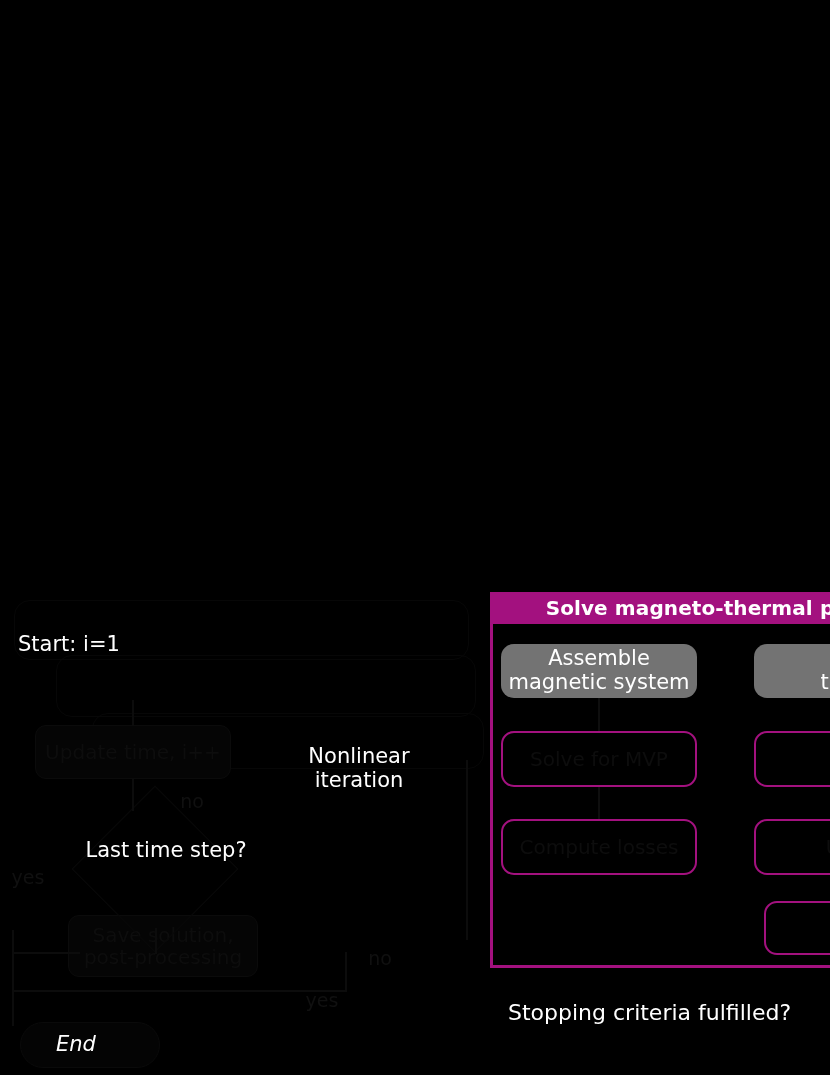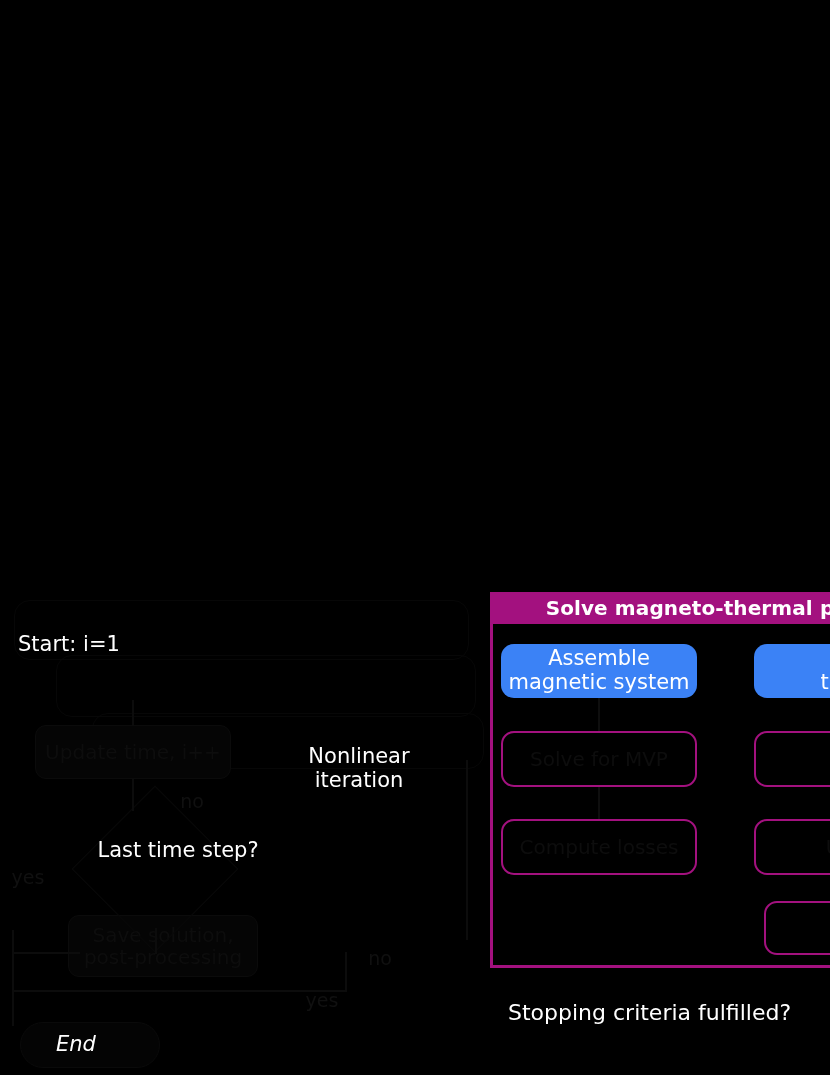--- a/index.html
+++ b/index.html
@@ -93,21 +93,21 @@
     font-size: 20px;
     font-weight: bold;
     display: flex;
     align-items: center;
     justify-content: center;
     white-space: nowrap;
     overflow: hidden;
     letter-spacing: .1px;
   }
   .solver-filled {
-    background: #3b82f6;
+    background: #737373;
     border-radius: 13px;
     color: #ffffff;
     font-size: 21px;
   }
   .solver-outline {
     background: #000000;
     border: 2.5px solid #a3117f;
     border-radius: 13px;
     color: #0d0d0d;
     font-size: 20px;
@@ -136,21 +136,21 @@
   <div class="node ghost-box" style="left:35px; top:725px; width:196px; height:54px;">Update time, i++</div>
 
   <div class="node ghost-box" style="left:68px; top:915px; width:190px; height:62px;">Save solution,
 post-processing</div>
 
   <div class="node ghost-round" style="left:20px; top:1022px; width:140px; height:46px; color:transparent;"></div>
 
   <div class="node label-white" style="left:56px; top:1030px; width:120px; height:30px; justify-content:flex-start;font-style:italic;">End</div>
 
   <div class="node ghost-diamond" style="left:96px; top:810px; width:118px; height:118px;"></div>
-  <div class="node label-white" style="left:88px; top:836px; width:180px; height:30px;">Last time step?</div>
+  <div class="node label-white" style="left:76px; top:836px; width:180px; height:30px;">Last time step?</div>
 
   <div class="node ghost-text" style="left:172px; top:790px; width:40px; height:24px;">no</div>
 
   <div class="node ghost-text" style="left:8px; top:866px; width:40px; height:24px;">yes</div>
 
   <div class="node ghost-text" style="left:360px; top:946px; width:40px; height:26px;">no</div>
 
   <div class="node ghost-text" style="left:300px; top:988px; width:44px; height:26px;">yes</div>
 
   <div class="edge-dark" style="left:132px; top:700px; width:2px; height:26px;"></div>

